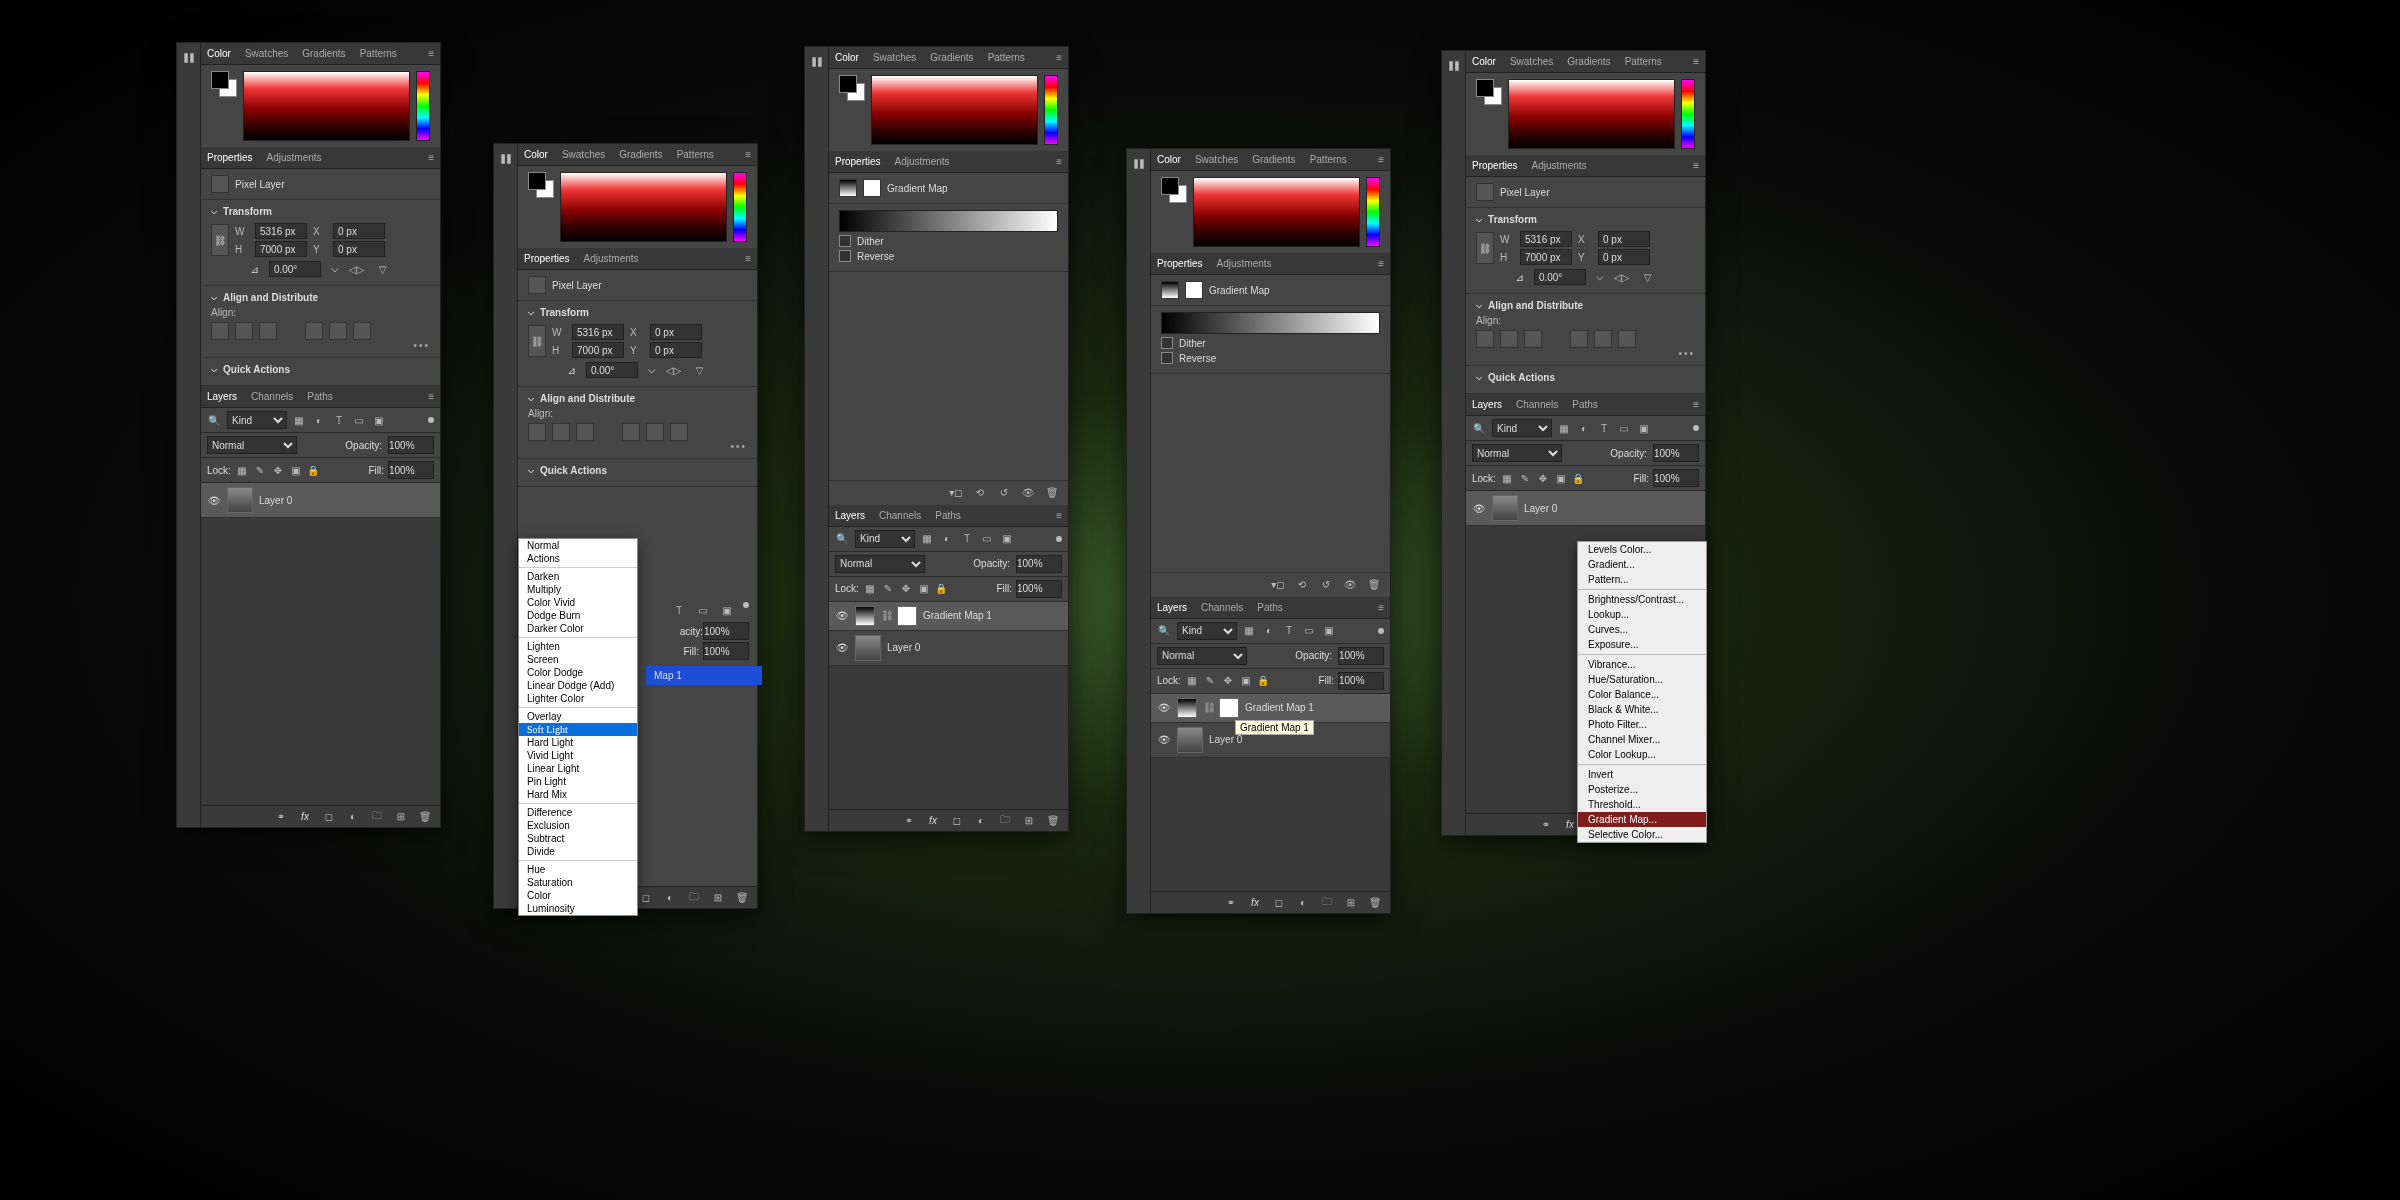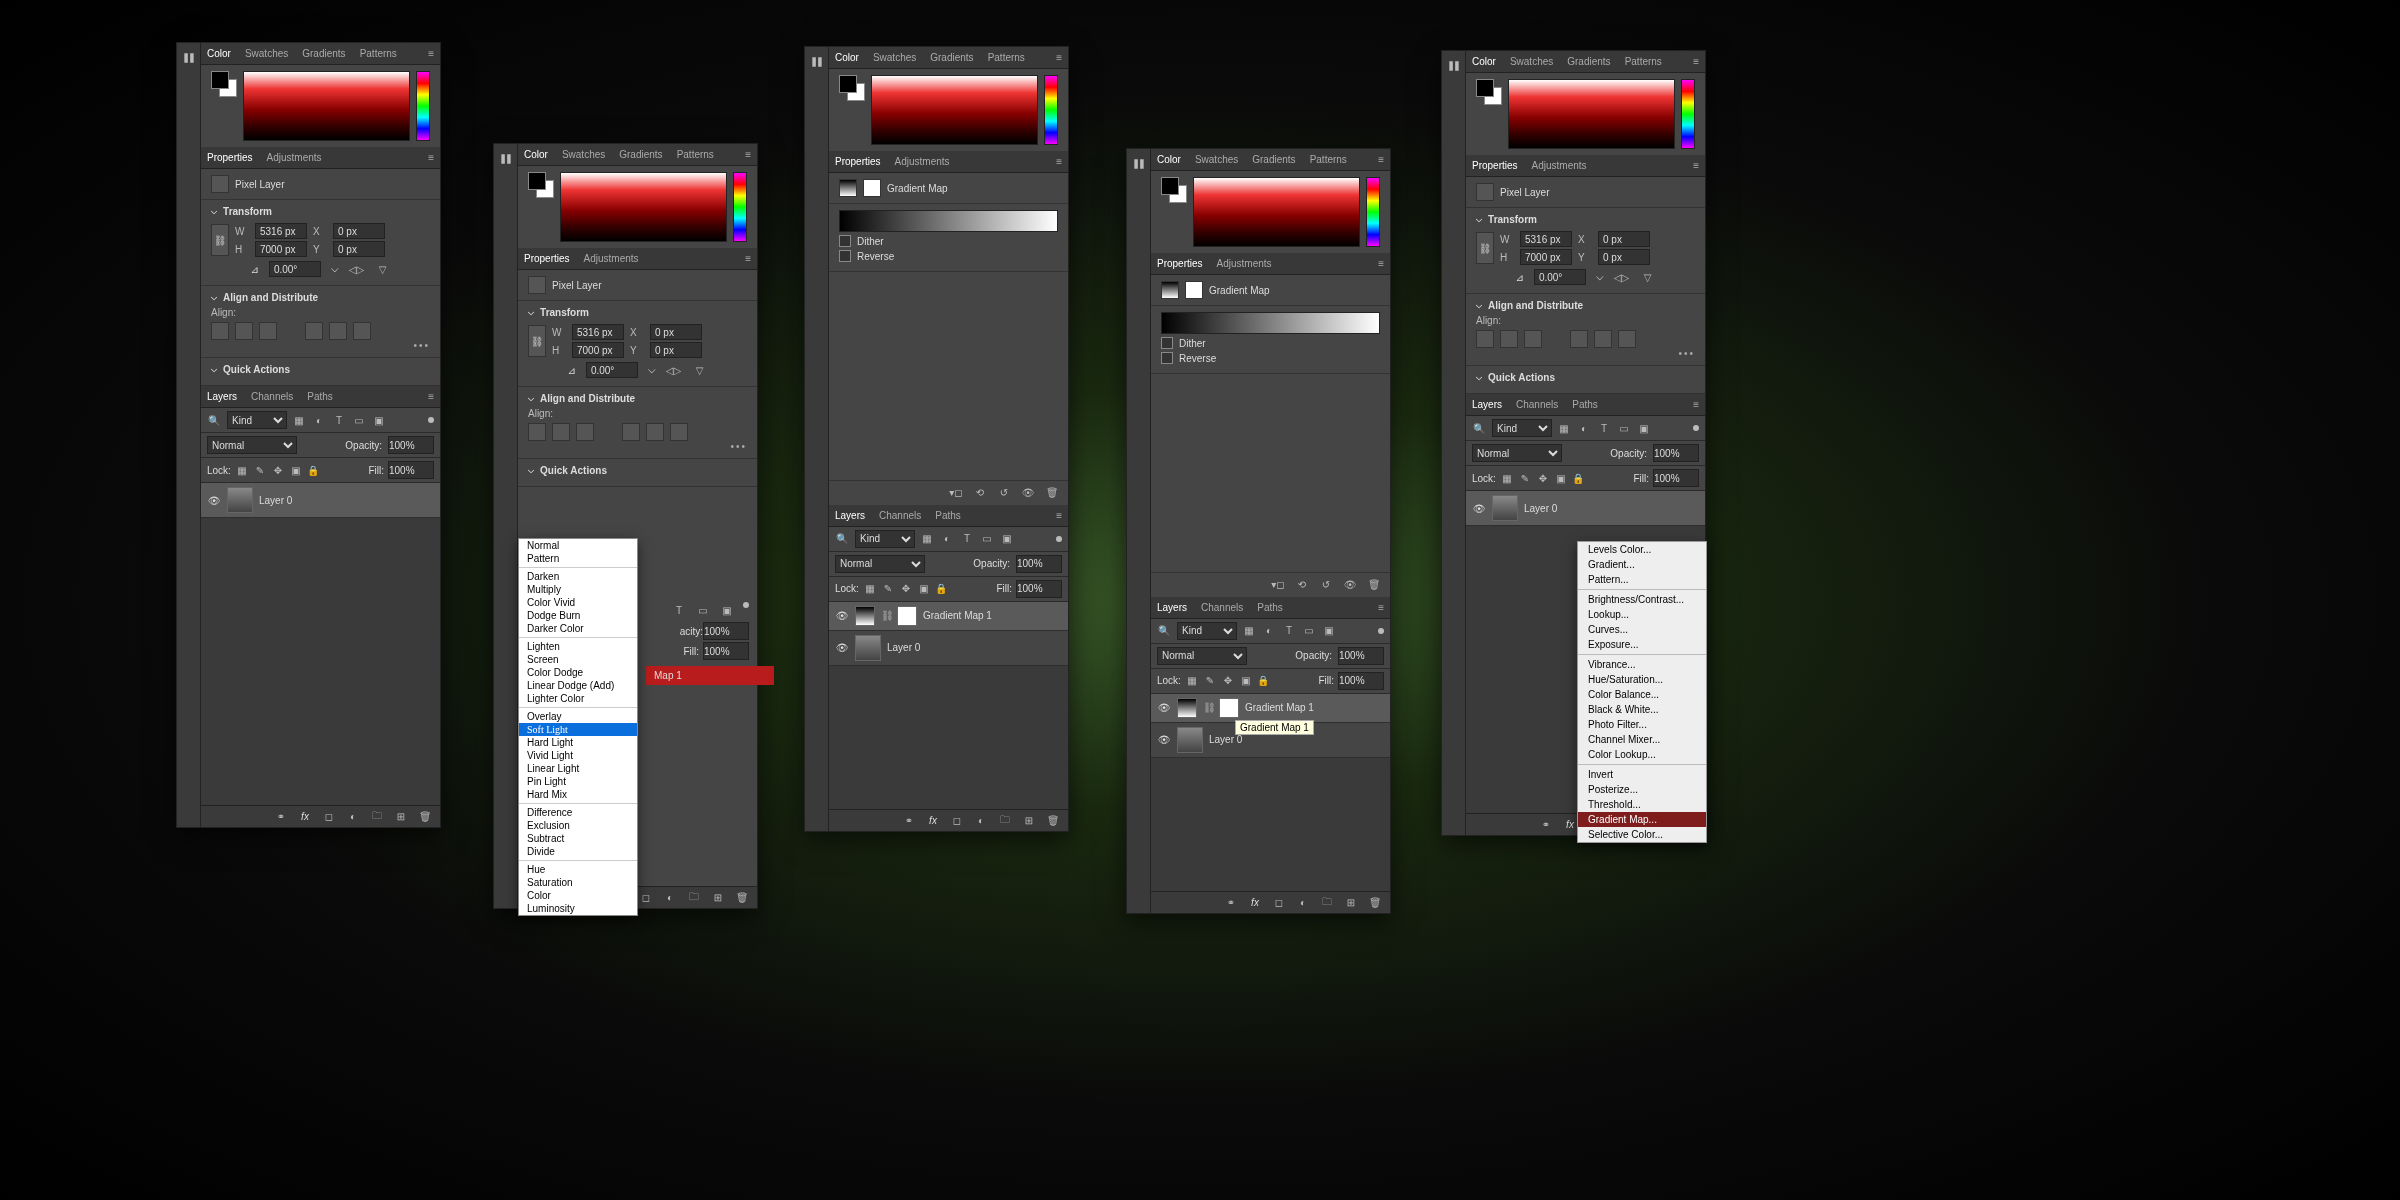--- a/index.html
+++ b/index.html
@@ -307,21 +307,21 @@
     </div>
     <div class="section">
         <div class="section-header">
           <span class="caret">⌵</span>
           <span>Quick Actions</span>
         </div>
       </div>
 
     <div class="dropdown" style="left:0px; top:394px;" id="blend-dd">
         <div class="opt">Normal</div>
-        <div class="opt">Pattern</div>
+        <div class="opt">Actions</div>
         <hr>
         <div class="opt">Darken</div>
         <div class="opt">Multiply</div>
         <div class="opt">Color Vivid</div>
         <div class="opt">Dodge Burn</div>
         <div class="opt">Darker Color</div>
         <hr>
         <div class="opt">Lighten</div>
         <div class="opt">Screen</div>
         <div class="opt">Color Dodge</div>
@@ -354,21 +354,21 @@
         <span class="dot"></span>
     </div>
     <div style="position:absolute; right:8px; top:478px; display:flex; align-items:center;">
       <span>acity:</span>
         <input class="opacity-input" value="100%" style="">
     </div>
     <div style="position:absolute; right:8px; top:498px; display:flex; gap:4px; align-items:center;">
       <span>Fill:</span>
         <input class="opacity-input" value="100%" style="">
     </div>
-    <div style="position:absolute; left:128px; top:522px; background:#b91c1c; padding:4px 8px; width:128px;"><span>Map 1</span></div>
+    <div style="position:absolute; left:128px; top:522px; background:#1d4ed8; padding:4px 8px; width:116px;"><span>Map 1</span></div>
 
     <div class="bottom-strip" style="position:absolute; bottom:0; left:0; right:0;">
       <span class="mini-icon">⚭</span>
         <span class="mini-icon">
           <i>fx</i>
         </span>
         <span class="mini-icon">◻</span>
         <span class="mini-icon">◐</span>
         <span class="mini-icon">🗀</span>
         <span class="mini-icon">⊞</span>

